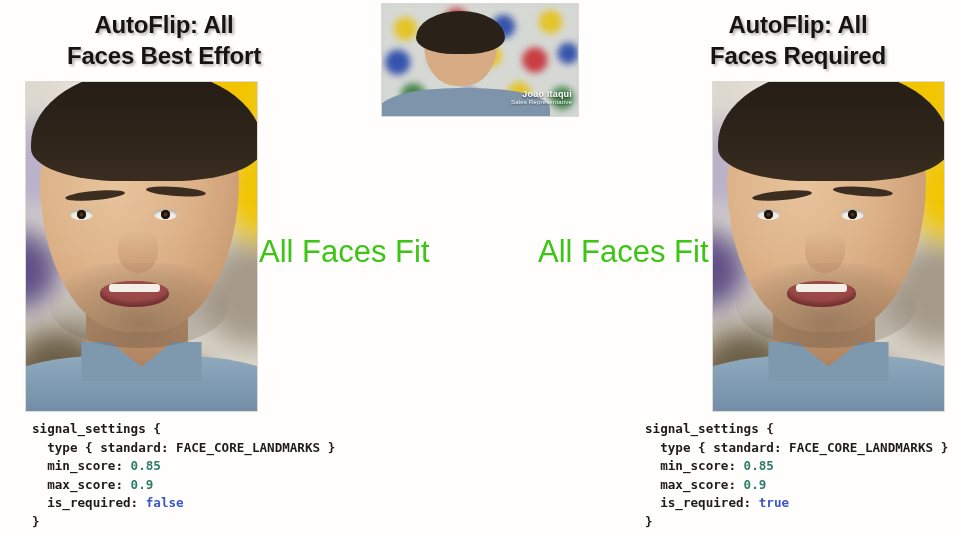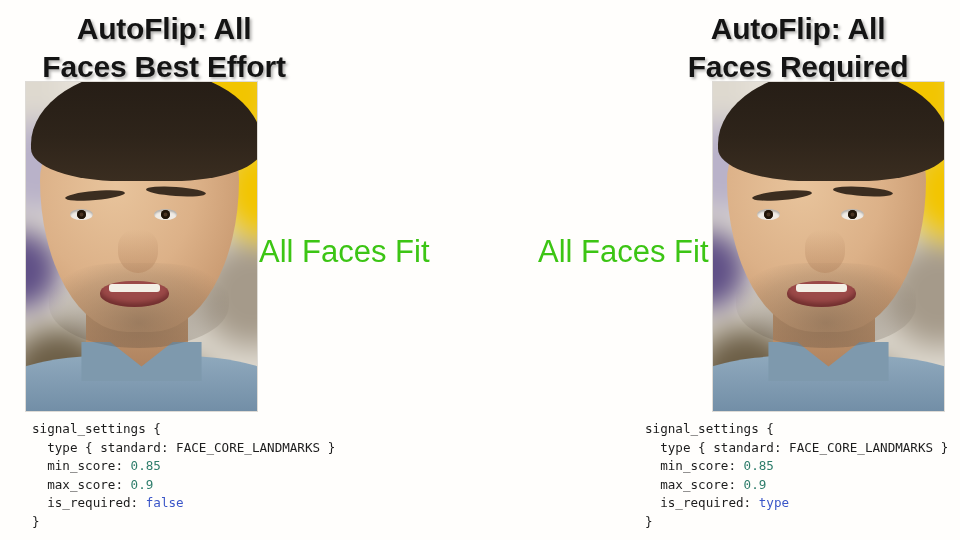--- a/index.html
+++ b/index.html
@@ -21,21 +21,21 @@
     inset: 0;
     width: 960px;
     height: 540px;
   }
 
   
   .panel-title {
     position: absolute;
     width: 300px;
     text-align: center;
-    font-size: 30px;
+    font-size: 24px;
     line-height: 1.28;
     font-weight: bold;
     color: #141414;
     letter-spacing: -0.2px;
     text-shadow: 2px 2px 3px rgba(0,0,0,0.30);
     white-space: pre-line;
   }
   #title-left  { left: 14px;  top: 10px; }
   #title-right { left: 648px; top: 10px; }
 
@@ -284,37 +284,50 @@
   #verdict-right { left: 538px; top: 234px; }
 
   
   .code {
     position: absolute;
     font-family: "DejaVu Sans Mono", "Liberation Mono", monospace;
     font-size: 12.6px;
     line-height: 18.6px;
     color: #1d1d1d;
     white-space: pre;
+    font-weight: bold;
   }
   #code-left  { left: 32px;  top: 420px; }
   #code-right { left: 645px; top: 420px; }
   .code .num  { color: #2e7d6b; }
   .code .bool { color: #3b56c8; }
 </style>
 </head>
 <body>
 
 <div class="stage">
 
   <div class="panel-title" id="title-left">AutoFlip: All
 Faces Best Effort</div>
 
   <div class="panel-title" id="title-right">AutoFlip: All
 Faces Required</div>
 
+  <div class="thumb">
+    <div class="thumb-bg"></div>
+    <div class="thumb-person">
+      <div class="shoulders"></div>
+      <div class="face"></div>
+      <div class="hair"></div>
+    </div>
+    <div class="thumb-caption">
+      <span class="name">Joao Itaqui</span>
+      <span class="role">Sales Representative</span>
+    </div>
+  </div>
 
   <div class="portrait" id="portrait-left">
     <div class="p-bg"></div>
     <div class="p-shirt"></div>
     <div class="p-neck"></div>
     <div class="p-collar"></div>
     <div class="p-face"></div>
     <div class="p-stubble"></div>
     <div class="p-hair"></div>
     <div class="p-brow l"></div>
@@ -350,16 +363,16 @@
 <span>  type { standard: FACE_CORE_LANDMARKS }</span>
 <span>  min_score: </span><span class="num">0.85</span>
 <span>  max_score: </span><span class="num">0.9</span>
 <span>  is_required: </span><span class="bool">false</span>
 <span>}</span></div>
 
   <div class="code" id="code-right"><span>signal_settings {</span>
 <span>  type { standard: FACE_CORE_LANDMARKS }</span>
 <span>  min_score: </span><span class="num">0.85</span>
 <span>  max_score: </span><span class="num">0.9</span>
-<span>  is_required: </span><span class="bool">type</span>
+<span>  is_required: </span><span class="bool">true</span>
 <span>}</span></div>
 
 </div>
 
 </body></html>

